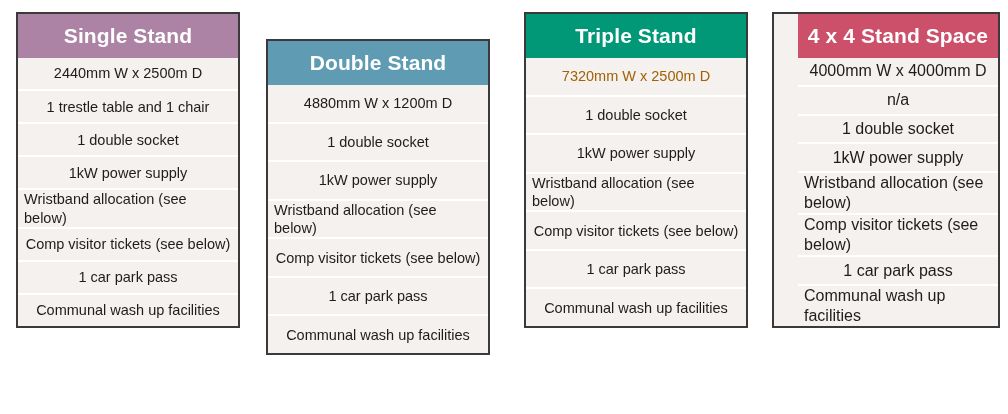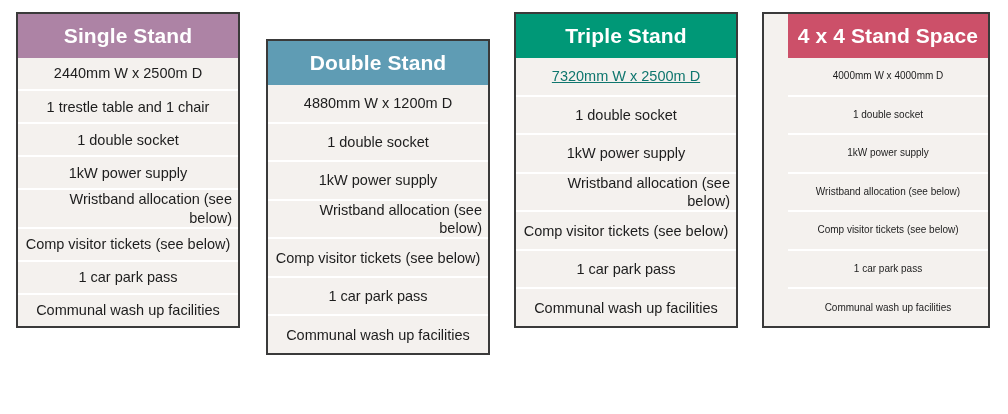--- a/index.html
+++ b/index.html
@@ -30,21 +30,21 @@
     background: #f4f1ee;
     display: flex;
     flex-direction: column;
     height: 316px;
     overflow: hidden;
   }
 
   
   .col-0 { width: 224px; margin-left: 16px; }
   .col-1 { width: 224px; margin-left: 26px; }
-  .col-2 { width: 224px; margin-left: 24px; }
+  .col-2 { width: 224px; margin-left: 34px; }
   .col-3 { width: 228px; margin-left: 24px; padding-left: 24px; }
 
   .stand-header {
     flex: 0 0 44px;
     display: flex;
     align-items: center;
     justify-content: center;
     color: #ffffff;
     font-weight: bold;
     font-size: 21px;
@@ -59,32 +59,32 @@
     display: flex;
     flex-direction: column;
     background: #f4f1ee;
   }
 
   .stand-row {
     flex: 1 1 0;
     display: flex;
     align-items: center;
     justify-content: center;
-    text-align: right;
+    text-align: left;
     font-size: 14.5px;
     color: #1d1d1d;
     padding: 0 6px;
     box-sizing: border-box;
     border-top: 2px solid #ffffff;
     line-height: 1.25;
   }
   .stand-row:first-child {
     border-top: none;
   }
-  .col-3 .stand-row { font-size: 10px; }
+  .col-3 .stand-row { font-size: 16px; }
 </style>
 </head>
 <body style="background: rgb(255, 255, 255);">
 
 <div id="tables-container">
 
   <div class="stand-table col-0" style="border-color: rgb(58, 58, 58); background: rgb(244, 241, 238);">
     <div class="stand-header" style="background: rgb(173, 131, 165); color: rgb(255, 255, 255);">
       <span>Single Stand</span>
     </div>
@@ -113,36 +113,37 @@
       <div class="stand-row" style="color: rgb(29, 29, 29); border-top-color: rgb(255, 255, 255);">1 car park pass</div>
       <div class="stand-row" style="color: rgb(29, 29, 29); border-top-color: rgb(255, 255, 255);">Communal wash up facilities</div>
     </div>
   </div>
 
   <div class="stand-table col-2" style="border-color: rgb(58, 58, 58); background: rgb(244, 241, 238);">
     <div class="stand-header" style="background: rgb(0, 152, 119); color: rgb(255, 255, 255);">
       <span>Triple Stand</span>
     </div>
     <div class="stand-body">
-      <div class="stand-row" style="color: #0f766e; border-top-color: rgb(255, 255, 255); text-decoration: underline;">7320mm W x 2500m D</div>
+      <div class="stand-row" style="color: #a16207; border-top-color: rgb(255, 255, 255);">7320mm W x 2500m D</div>
       <div class="stand-row" style="color: rgb(29, 29, 29); border-top-color: rgb(255, 255, 255);">1 double socket</div>
       <div class="stand-row" style="color: rgb(29, 29, 29); border-top-color: rgb(255, 255, 255);">1kW power supply</div>
       <div class="stand-row" style="color: rgb(29, 29, 29); border-top-color: rgb(255, 255, 255);">Wristband allocation (see below)</div>
       <div class="stand-row" style="color: rgb(29, 29, 29); border-top-color: rgb(255, 255, 255);">Comp visitor tickets (see below)</div>
       <div class="stand-row" style="color: rgb(29, 29, 29); border-top-color: rgb(255, 255, 255);">1 car park pass</div>
       <div class="stand-row" style="color: rgb(29, 29, 29); border-top-color: rgb(255, 255, 255);">Communal wash up facilities</div>
     </div>
   </div>
 
   <div class="stand-table col-3" style="border-color: rgb(58, 58, 58); background: rgb(244, 241, 238);">
     <div class="stand-header" style="background: rgb(204, 80, 105); color: rgb(255, 255, 255);">
       <span>4 x 4 Stand Space</span>
     </div>
     <div class="stand-body">
       <div class="stand-row" style="color: rgb(29, 29, 29); border-top-color: rgb(255, 255, 255);">4000mm W x 4000mm D</div>
+      <div class="stand-row" style="color: rgb(29, 29, 29); border-top-color: rgb(255, 255, 255);">n/a</div>
       <div class="stand-row" style="color: rgb(29, 29, 29); border-top-color: rgb(255, 255, 255);">1 double socket</div>
       <div class="stand-row" style="color: rgb(29, 29, 29); border-top-color: rgb(255, 255, 255);">1kW power supply</div>
       <div class="stand-row" style="color: rgb(29, 29, 29); border-top-color: rgb(255, 255, 255);">Wristband allocation (see below)</div>
       <div class="stand-row" style="color: rgb(29, 29, 29); border-top-color: rgb(255, 255, 255);">Comp visitor tickets (see below)</div>
       <div class="stand-row" style="color: rgb(29, 29, 29); border-top-color: rgb(255, 255, 255);">1 car park pass</div>
       <div class="stand-row" style="color: rgb(29, 29, 29); border-top-color: rgb(255, 255, 255);">Communal wash up facilities</div>
     </div>
   </div>
 
 </div>

